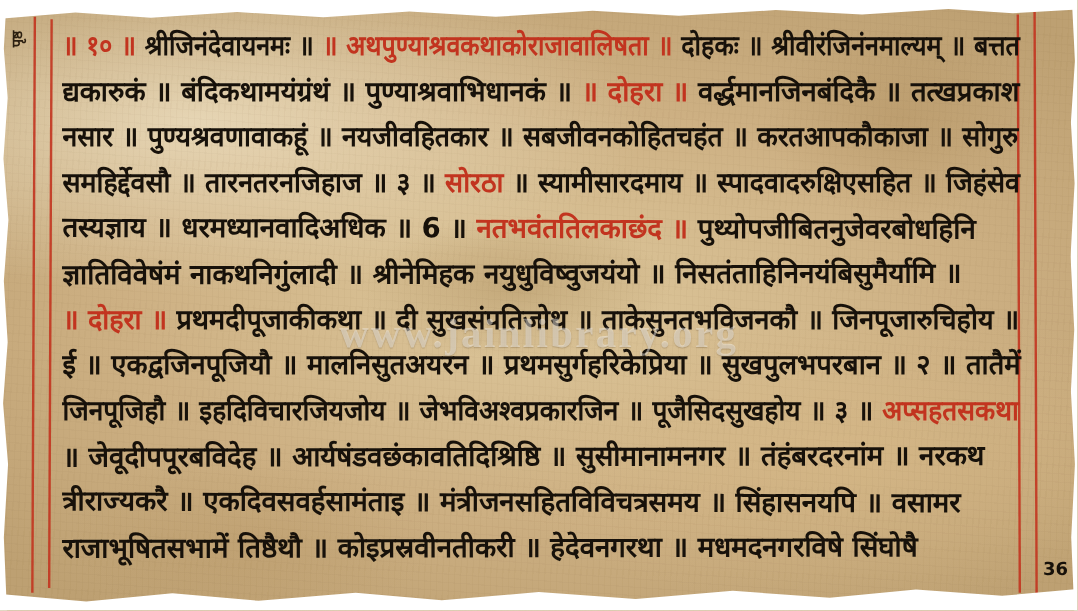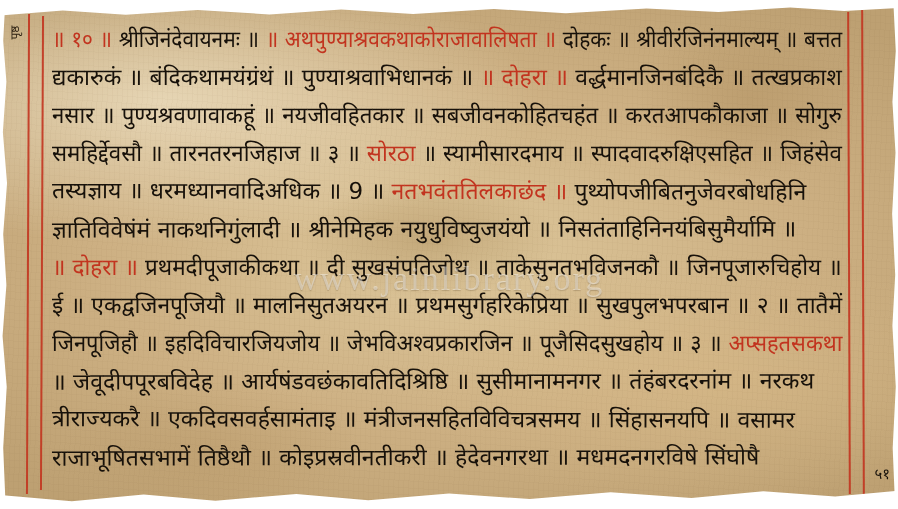--- a/index.html
+++ b/index.html
@@ -7,20 +7,21 @@
     padding: 0;
     background: #ffffff;
   }
   #page {
     position: relative;
     width: 898px;
     height: 509px;
     overflow: hidden;
     background: #c9b183;
     font-family: "DejaVu Sans", sans-serif;
+    font-weight: bold;
   }
 
   
   .paper {
     position: absolute;
     inset: 0;
     background:
       radial-gradient(ellipse 60% 40% at 18% 20%, rgba(255,248,225,0.55), rgba(255,248,225,0) 70%),
       radial-gradient(ellipse 50% 35% at 80% 75%, rgba(216,186,136,0.6), rgba(216,186,136,0) 70%),
       radial-gradient(ellipse 70% 60% at 50% 50%, #ddc79b 0%, #cdb083 55%, #bda072 100%);
@@ -163,32 +164,32 @@
   <div class="rule rule-left-outer"></div>
   <div class="rule rule-left-inner"></div>
   <div class="rule rule-right-inner"></div>
   <div class="rule rule-right-outer"></div>
 
   <div class="text-block">
       <div class="line" style="transform-origin: left center; transform: scaleX(0.908);"><span class="seg red">॥ १० ॥</span><span class="seg black"> श्रीजिनंदेवायनमः ॥</span><span class="seg red"> ॥ अथपुण्याश्रवकथाकोराजावालिषता ॥</span><span class="seg black"> दोहकः ॥</span><span class="seg black"> श्रीवीरंजिनंनमाल्यम् ॥ बत्तत</span></div>
       <div class="line" style="transform-origin: left center; transform: scaleX(0.9962);"><span class="seg black">द्यकारुकं ॥ बंदिकथामयंग्रंथं ॥ पुण्याश्रवाभिधानकं ॥</span><span class="seg red"> ॥ दोहरा ॥</span><span class="seg black"> वर्द्धमानजिनबंदिकै ॥ तत्खप्रकाश</span></div>
       <div class="line" style="transform-origin: left center; transform: scaleX(0.967);"><span class="seg black">नसार ॥ पुण्यश्रवणावाकहूं ॥ नयजीवहितकार ॥ सबजीवनकोहितचहंत ॥ करतआपकौकाजा ॥ सोगुरु</span></div>
       <div class="line" style="transform-origin: left center; transform: scaleX(0.9693);"><span class="seg black">समहिर्द्देवसौ ॥ तारनतरनजिहाज ॥ ३ ॥</span><span class="seg red"> सोरठा</span><span class="seg black"> ॥ स्यामीसारदमाय ॥ स्पादवादरुक्षिएसहित ॥ जिहंसेव</span></div>
-      <div class="line"><span class="seg black">तस्यज्ञाय ॥ धरमध्यानवादिअधिक ॥ 9 ॥</span><span class="seg red"> नतभवंततिलकाछंद ॥</span><span class="seg black"> पुथ्योपजीबितनुजेवरबोधहिनि</span></div>
+      <div class="line"><span class="seg black">तस्यज्ञाय ॥ धरमध्यानवादिअधिक ॥ 6 ॥</span><span class="seg red"> नतभवंततिलकाछंद ॥</span><span class="seg black"> पुथ्योपजीबितनुजेवरबोधहिनि</span></div>
       <div class="line"><span class="seg black">ज्ञातिविवेषंमं नाकथनिगुंलादी ॥ श्रीनेमिहक नयुधुविष्वुजयंयो ॥ निसतंताहिनिनयंबिसुमैर्यामि ॥</span></div>
       <div class="line" style="transform-origin: left center; transform: scaleX(0.9765);"><span class="seg red">॥ दोहरा ॥</span><span class="seg black"> प्रथमदीपूजाकीकथा ॥ दी सुखसंपतिजोथ ॥ ताकेसुनतभविजनकौ ॥ जिनपूजारुचिहोय ॥</span></div>
       <div class="line" style="transform-origin: left center; transform: scaleX(0.9912);"><span class="seg black">ई ॥ एकद्वजिनपूजियौ ॥ मालनिसुतअयरन ॥ प्रथमसुर्गहरिकेप्रिया ॥ सुखपुलभपरबान ॥ २ ॥ तातैमें</span></div>
       <div class="line" style="transform-origin: left center; transform: scaleX(0.9518);"><span class="seg black">जिनपूजिहौ ॥ इहदिविचारजियजोय ॥ जेभविअश्वप्रकारजिन ॥ पूजैसिदसुखहोय ॥ ३ ॥</span><span class="seg red"> अप्सहतसकथा</span></div>
       <div class="line"><span class="seg black">॥ जेवूदीपपूरबविदेह ॥ आर्यषंडवछंकावतिदिश्रिष्ठि ॥ सुसीमानामनगर ॥ तंहंबरदरनांम ॥ नरकथ</span></div>
       <div class="line"><span class="seg black">त्रीराज्यकरै ॥ एकदिवसवर्हसामंताइ ॥ मंत्रीजनसहितविविचत्रसमय ॥ सिंहासनयपि ॥ वसामर</span></div>
       <div class="line"><span class="seg black">राजाभूषितसभामें तिष्ठैथौ ॥ कोइप्रस्रवीनतीकरी ॥ हेदेवनगरथा ॥ मधमदनगरविषे सिंघोषै</span></div>
     </div>
 
   <div class="corner-note">पृष्ठ</div>
-  <div class="folio-number">५१</div>
+  <div class="folio-number">36</div>
 
   <div class="watermark">www.jainlibrary.org</div>
 
   <div class="edge-top"></div>
   <div class="edge-bottom"></div>
   <div class="edge-left"></div>
   <div class="edge-right"></div>
 </div>
 
 </body></html>

